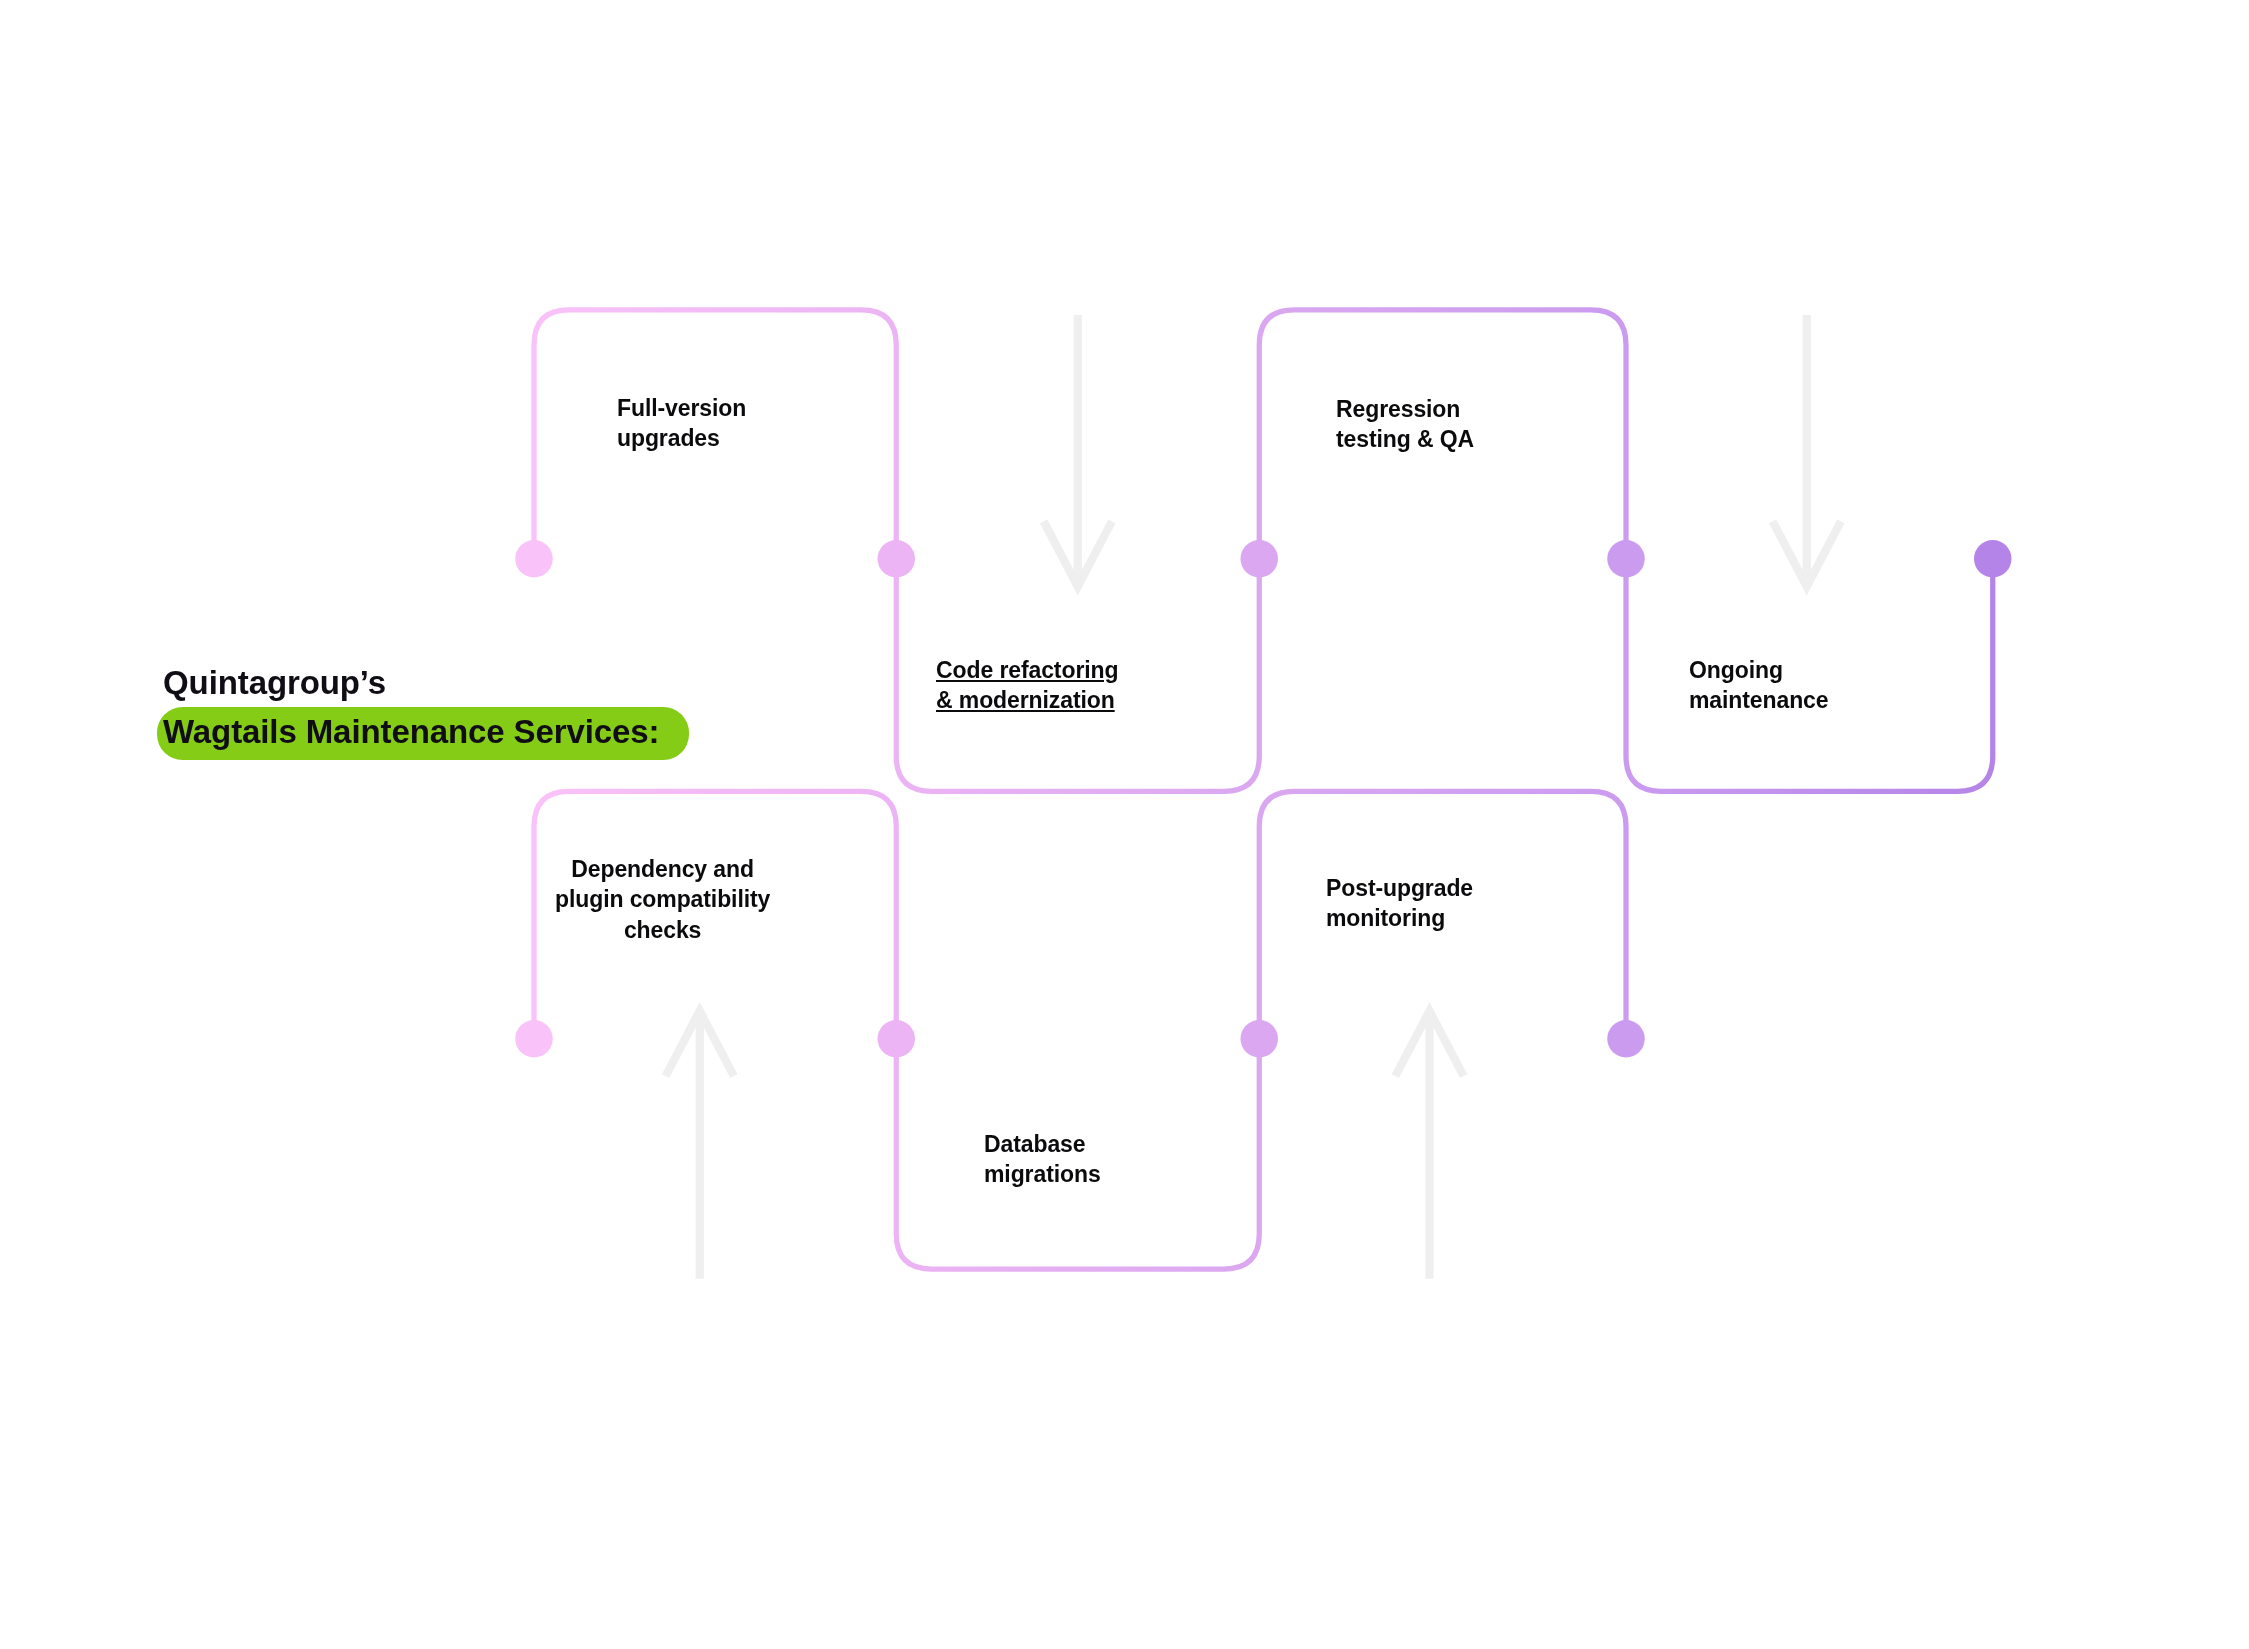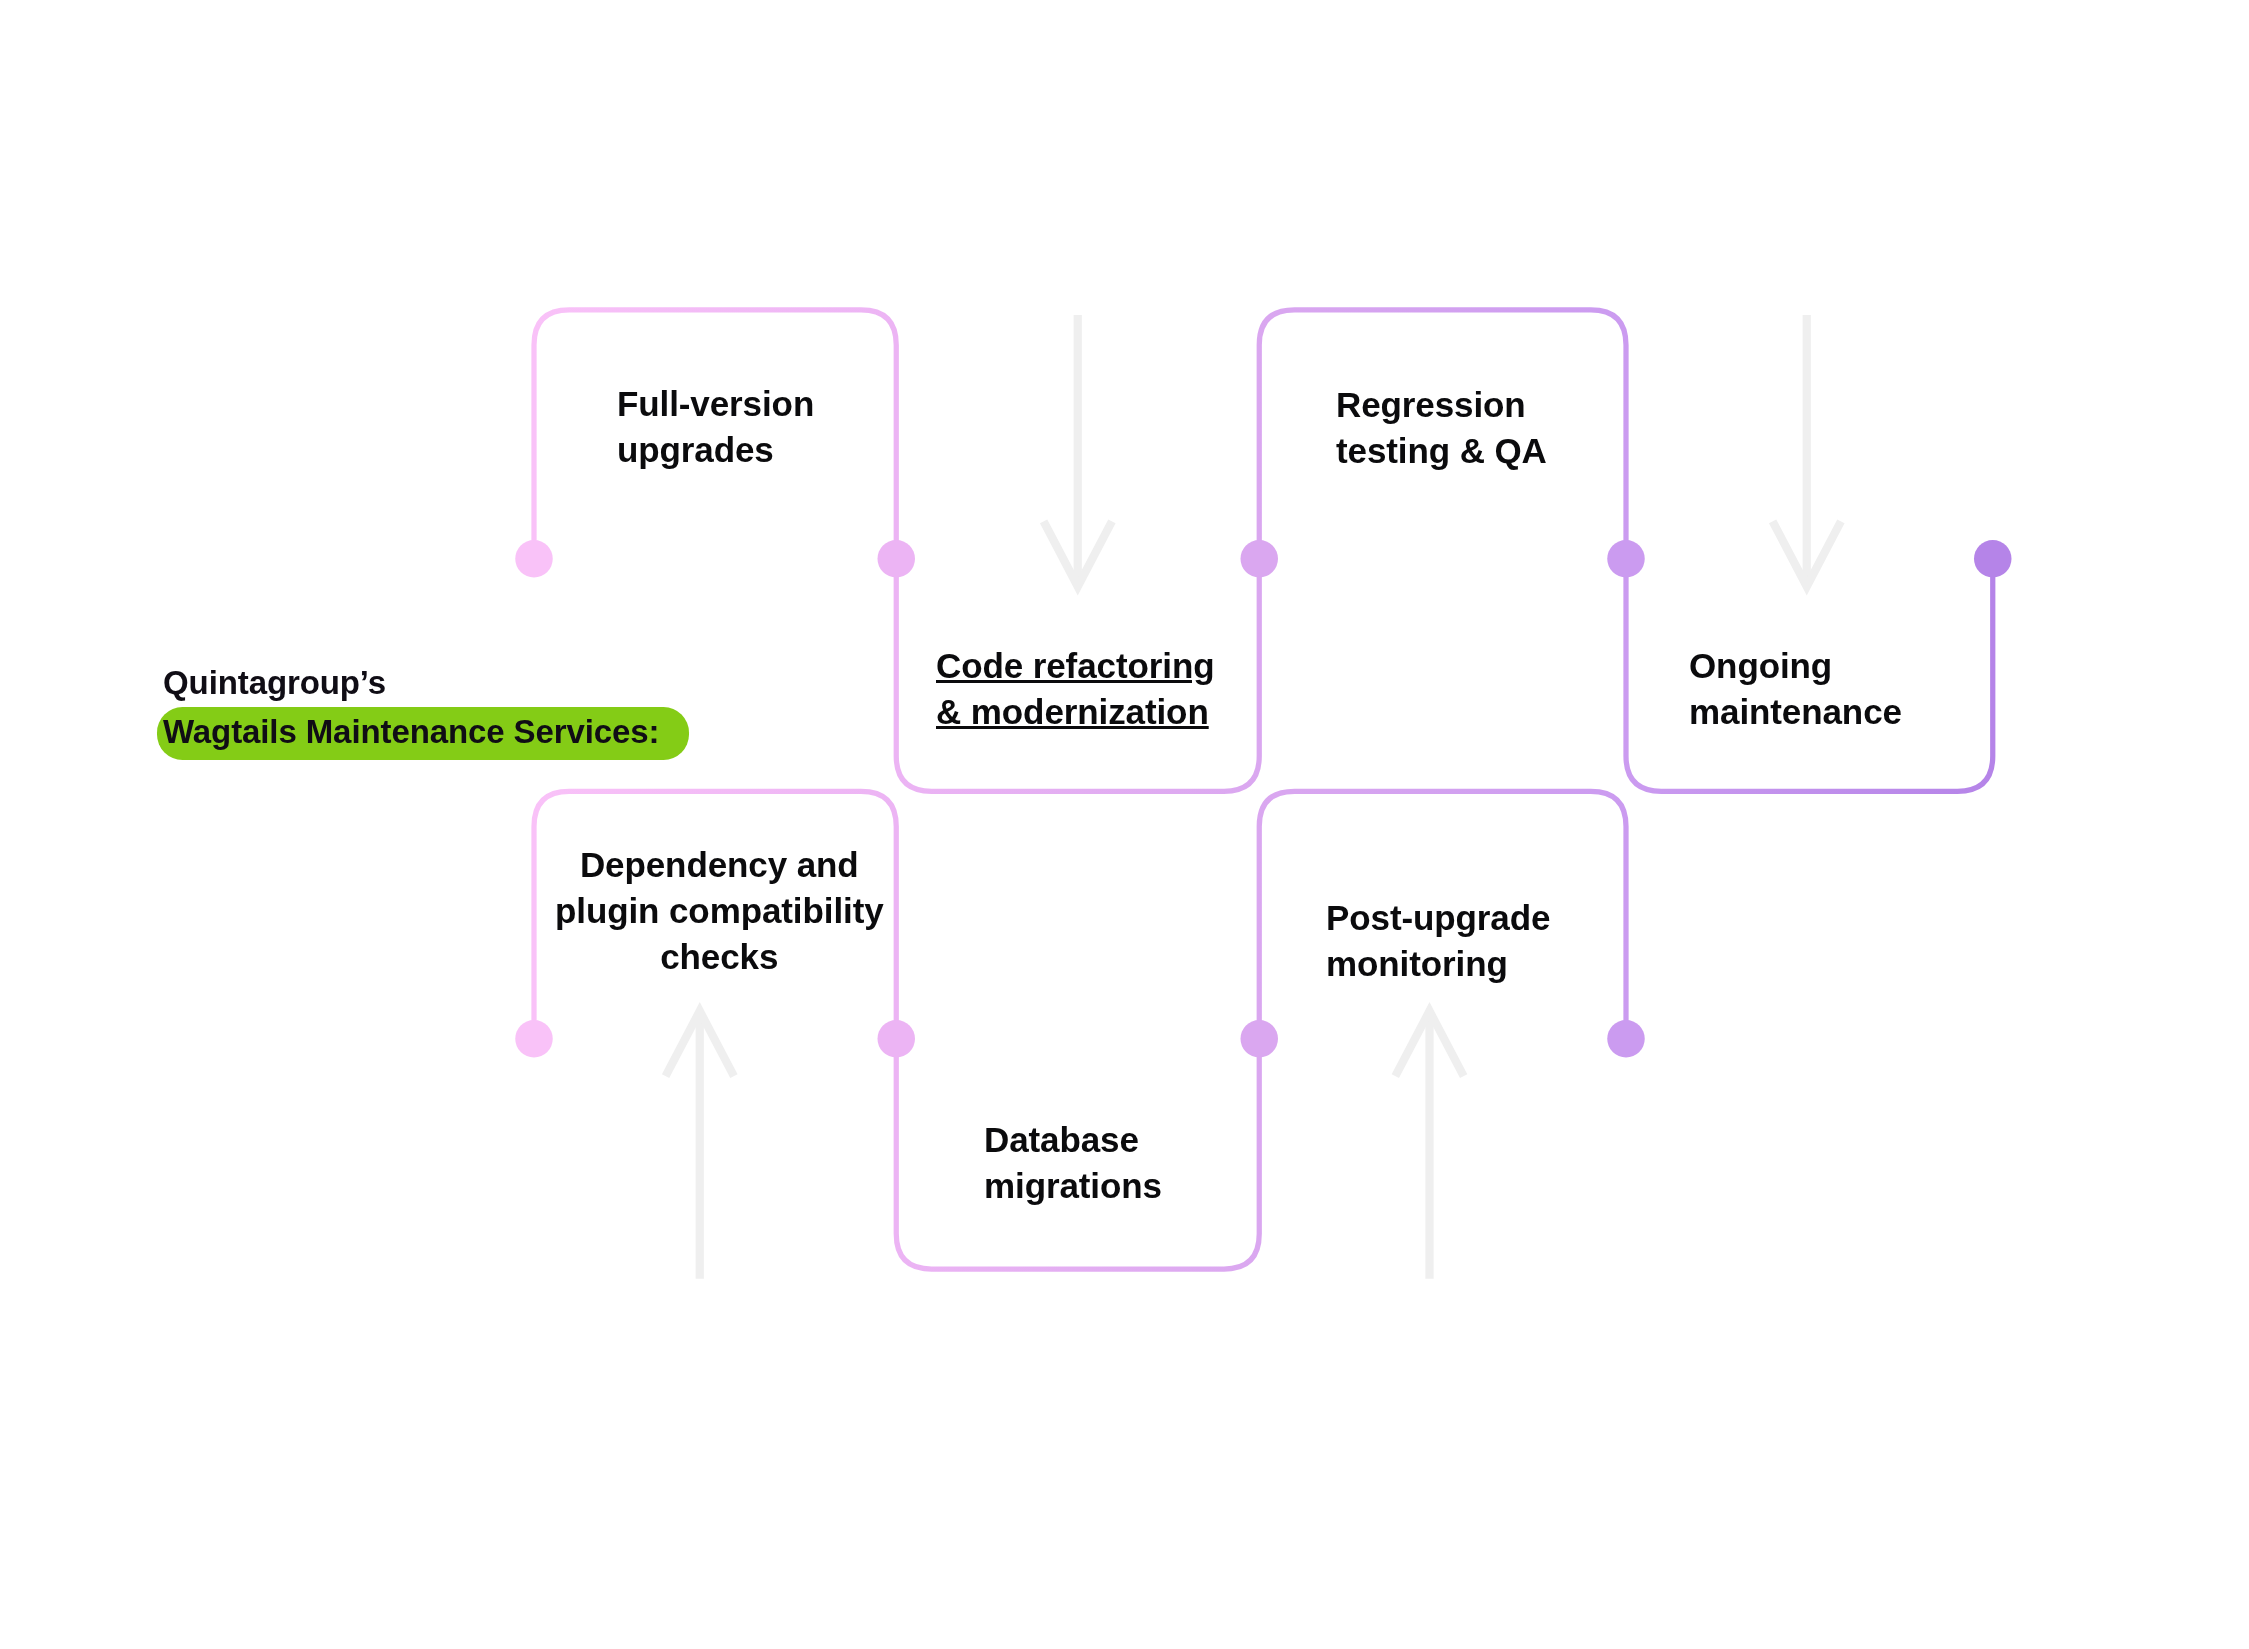--- a/index.html
+++ b/index.html
@@ -54,26 +54,27 @@
     font-size: 33px;
     font-weight: 700;
     color: #100d15;
     letter-spacing: -0.1px;
     line-height: 1.28;
   }
 
   
   .node-label {
     position: absolute;
-    font-size: 35px;
+    font-size: 23px;
     font-weight: 700;
     color: #0b0b0d;
     line-height: 1.32;
     letter-spacing: -0.1px;
     white-space: pre-line;
+    margin-top: 12px;
   }
 </style>
 </head>
 <body>
 
 <div id="stage">
 
   <svg id="wires" viewBox="0 0 3000 2200">
     <defs>
       <linearGradient id="gA" x1="0" y1="0" x2="1" y2="0">
@@ -155,17 +156,17 @@
   <div class="node-label" style="left:1689px; top:643px;">Ongoing
 maintenance</div>
 
   <div class="node-label" style="left:555px; top:842px;text-align:center;">Dependency and
 plugin compatibility
 checks</div>
 
   <div class="node-label" style="left:984px; top:1117px;">Database
 migrations</div>
 
-  <div class="node-label" style="left:1326px; top:895px;">Post-upgrade
+  <div class="node-label" style="left:1326px; top:861px;">Post-upgrade
 monitoring</div>
 
 </div>
 
 
 </body></html>

